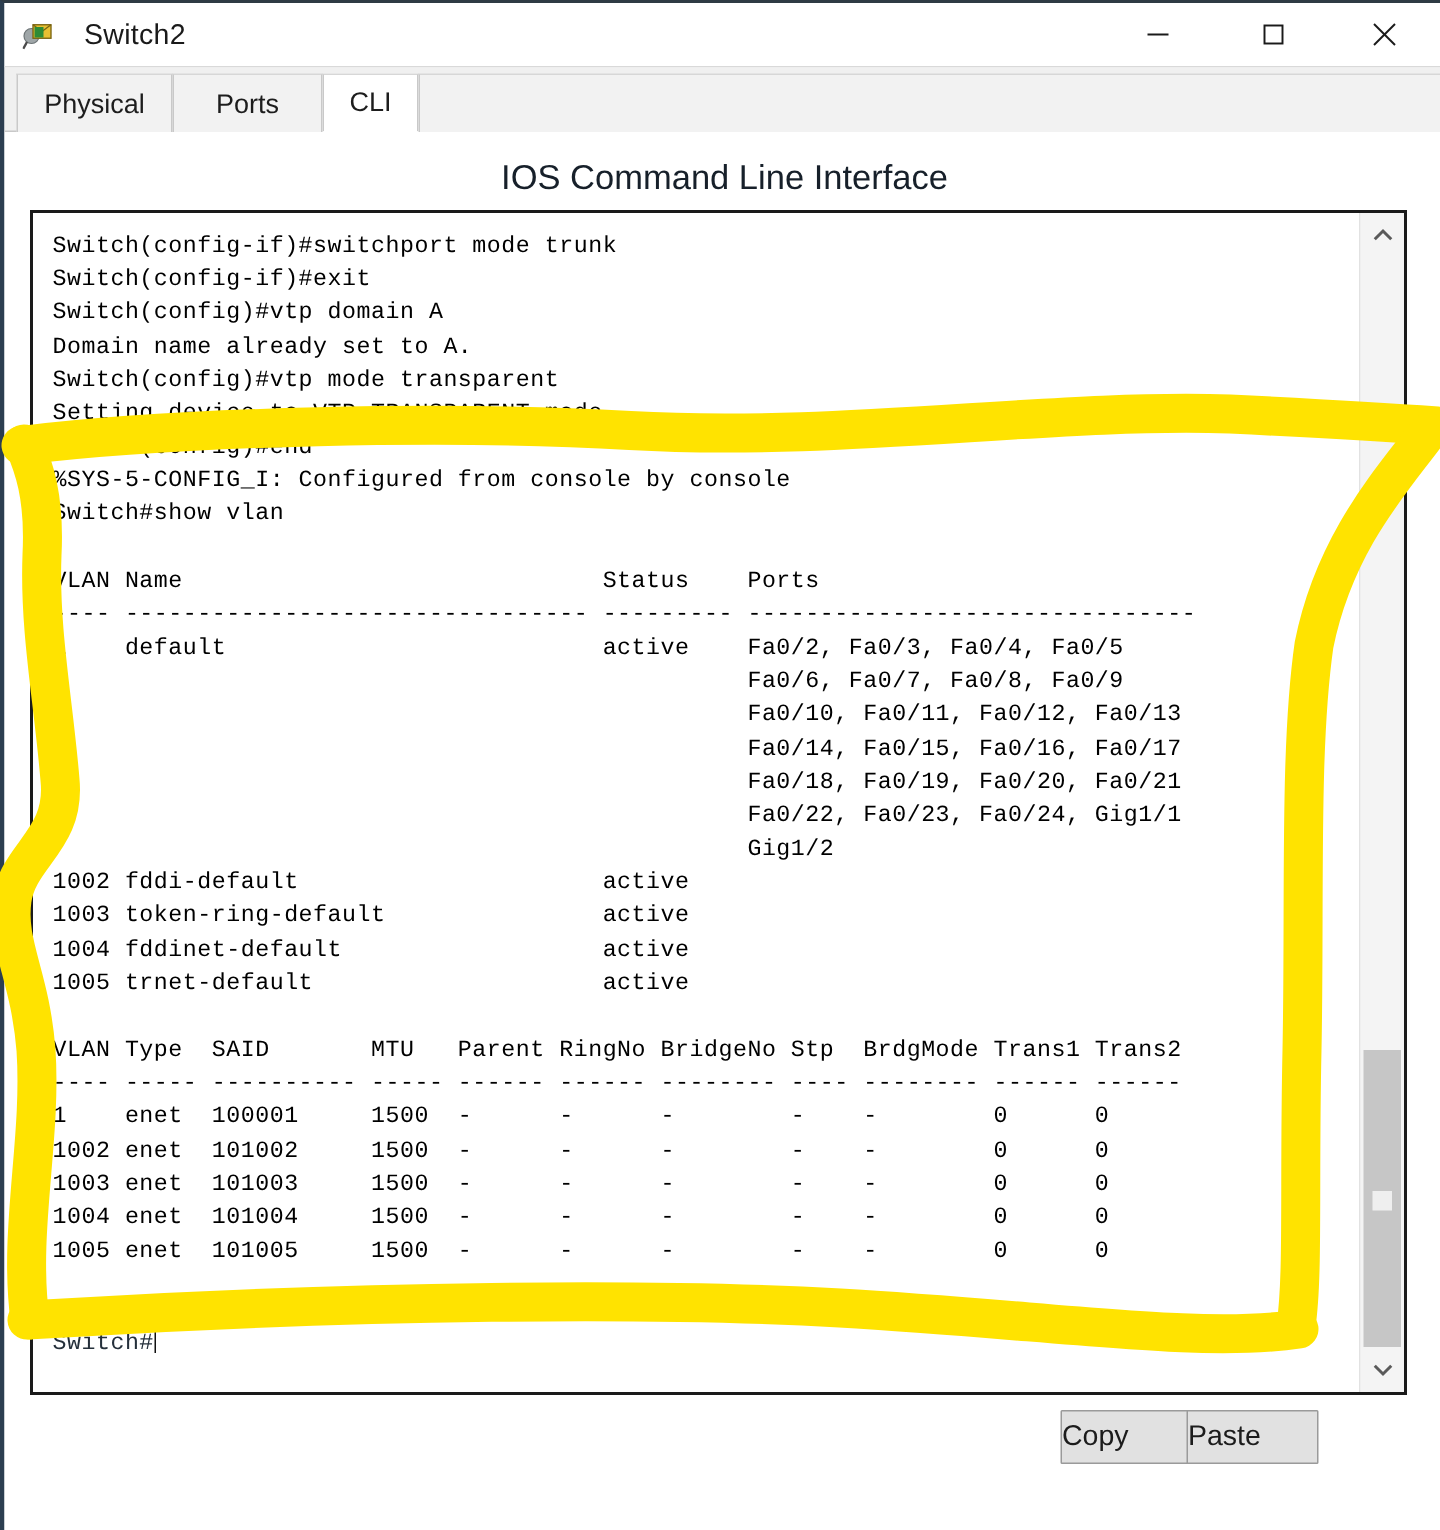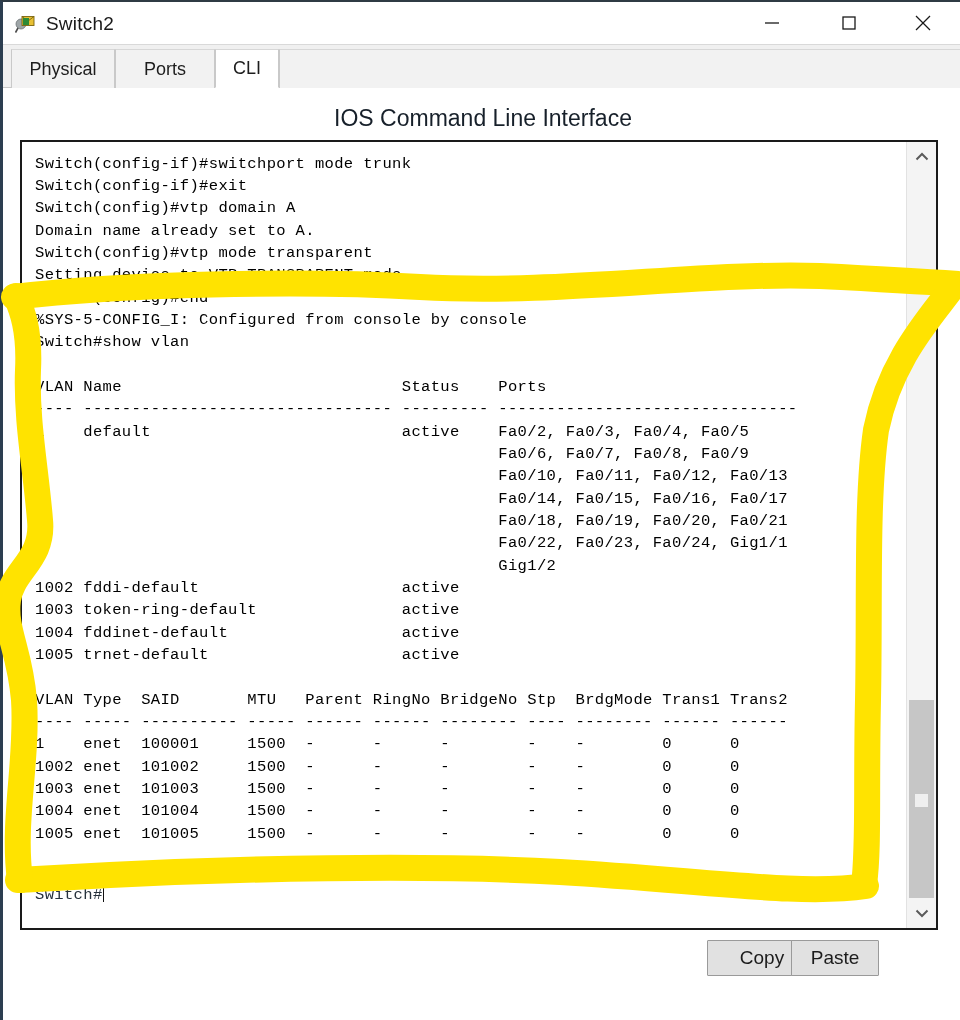--- a/index.html
+++ b/index.html
@@ -35,21 +35,21 @@
     background: #ffffff;
     border-bottom: 1px solid #d9d9d9;
     box-sizing: border-box;
   }
   #title-left {
     position: absolute;
     left: 12px; top: 0;
     height: 43px;
     display: flex;
     align-items: center;
-    gap: 9px;
+    gap: 19px;
   }
   #app-icon {
     width: 22px; height: 20px;
     position: relative;
   }
   #title-text {
     font-size: 19px;
     color: #1a1a1a;
     font-family: "Liberation Sans", sans-serif;
     letter-spacing: 0.2px;
@@ -229,21 +229,21 @@
     top: 852px;
     height: 36px;
     background: #e1e1e1;
     border: 1px solid #9a9a9a;
     border-radius: 1px;
     font-size: 19px;
     color: #1c1c1c;
     font-family: "Liberation Sans", sans-serif;
     display: flex;
     align-items: center;
-    justify-content: center;
+    justify-content: flex-start;
     cursor: default;
     box-sizing: border-box;
   }
   #btn-copy  { left: 704px; width: 110px; }
   #btn-paste { left: 788px; width: 88px; }
 
   
   #watermark {
     position: absolute;
     right: 6px;

